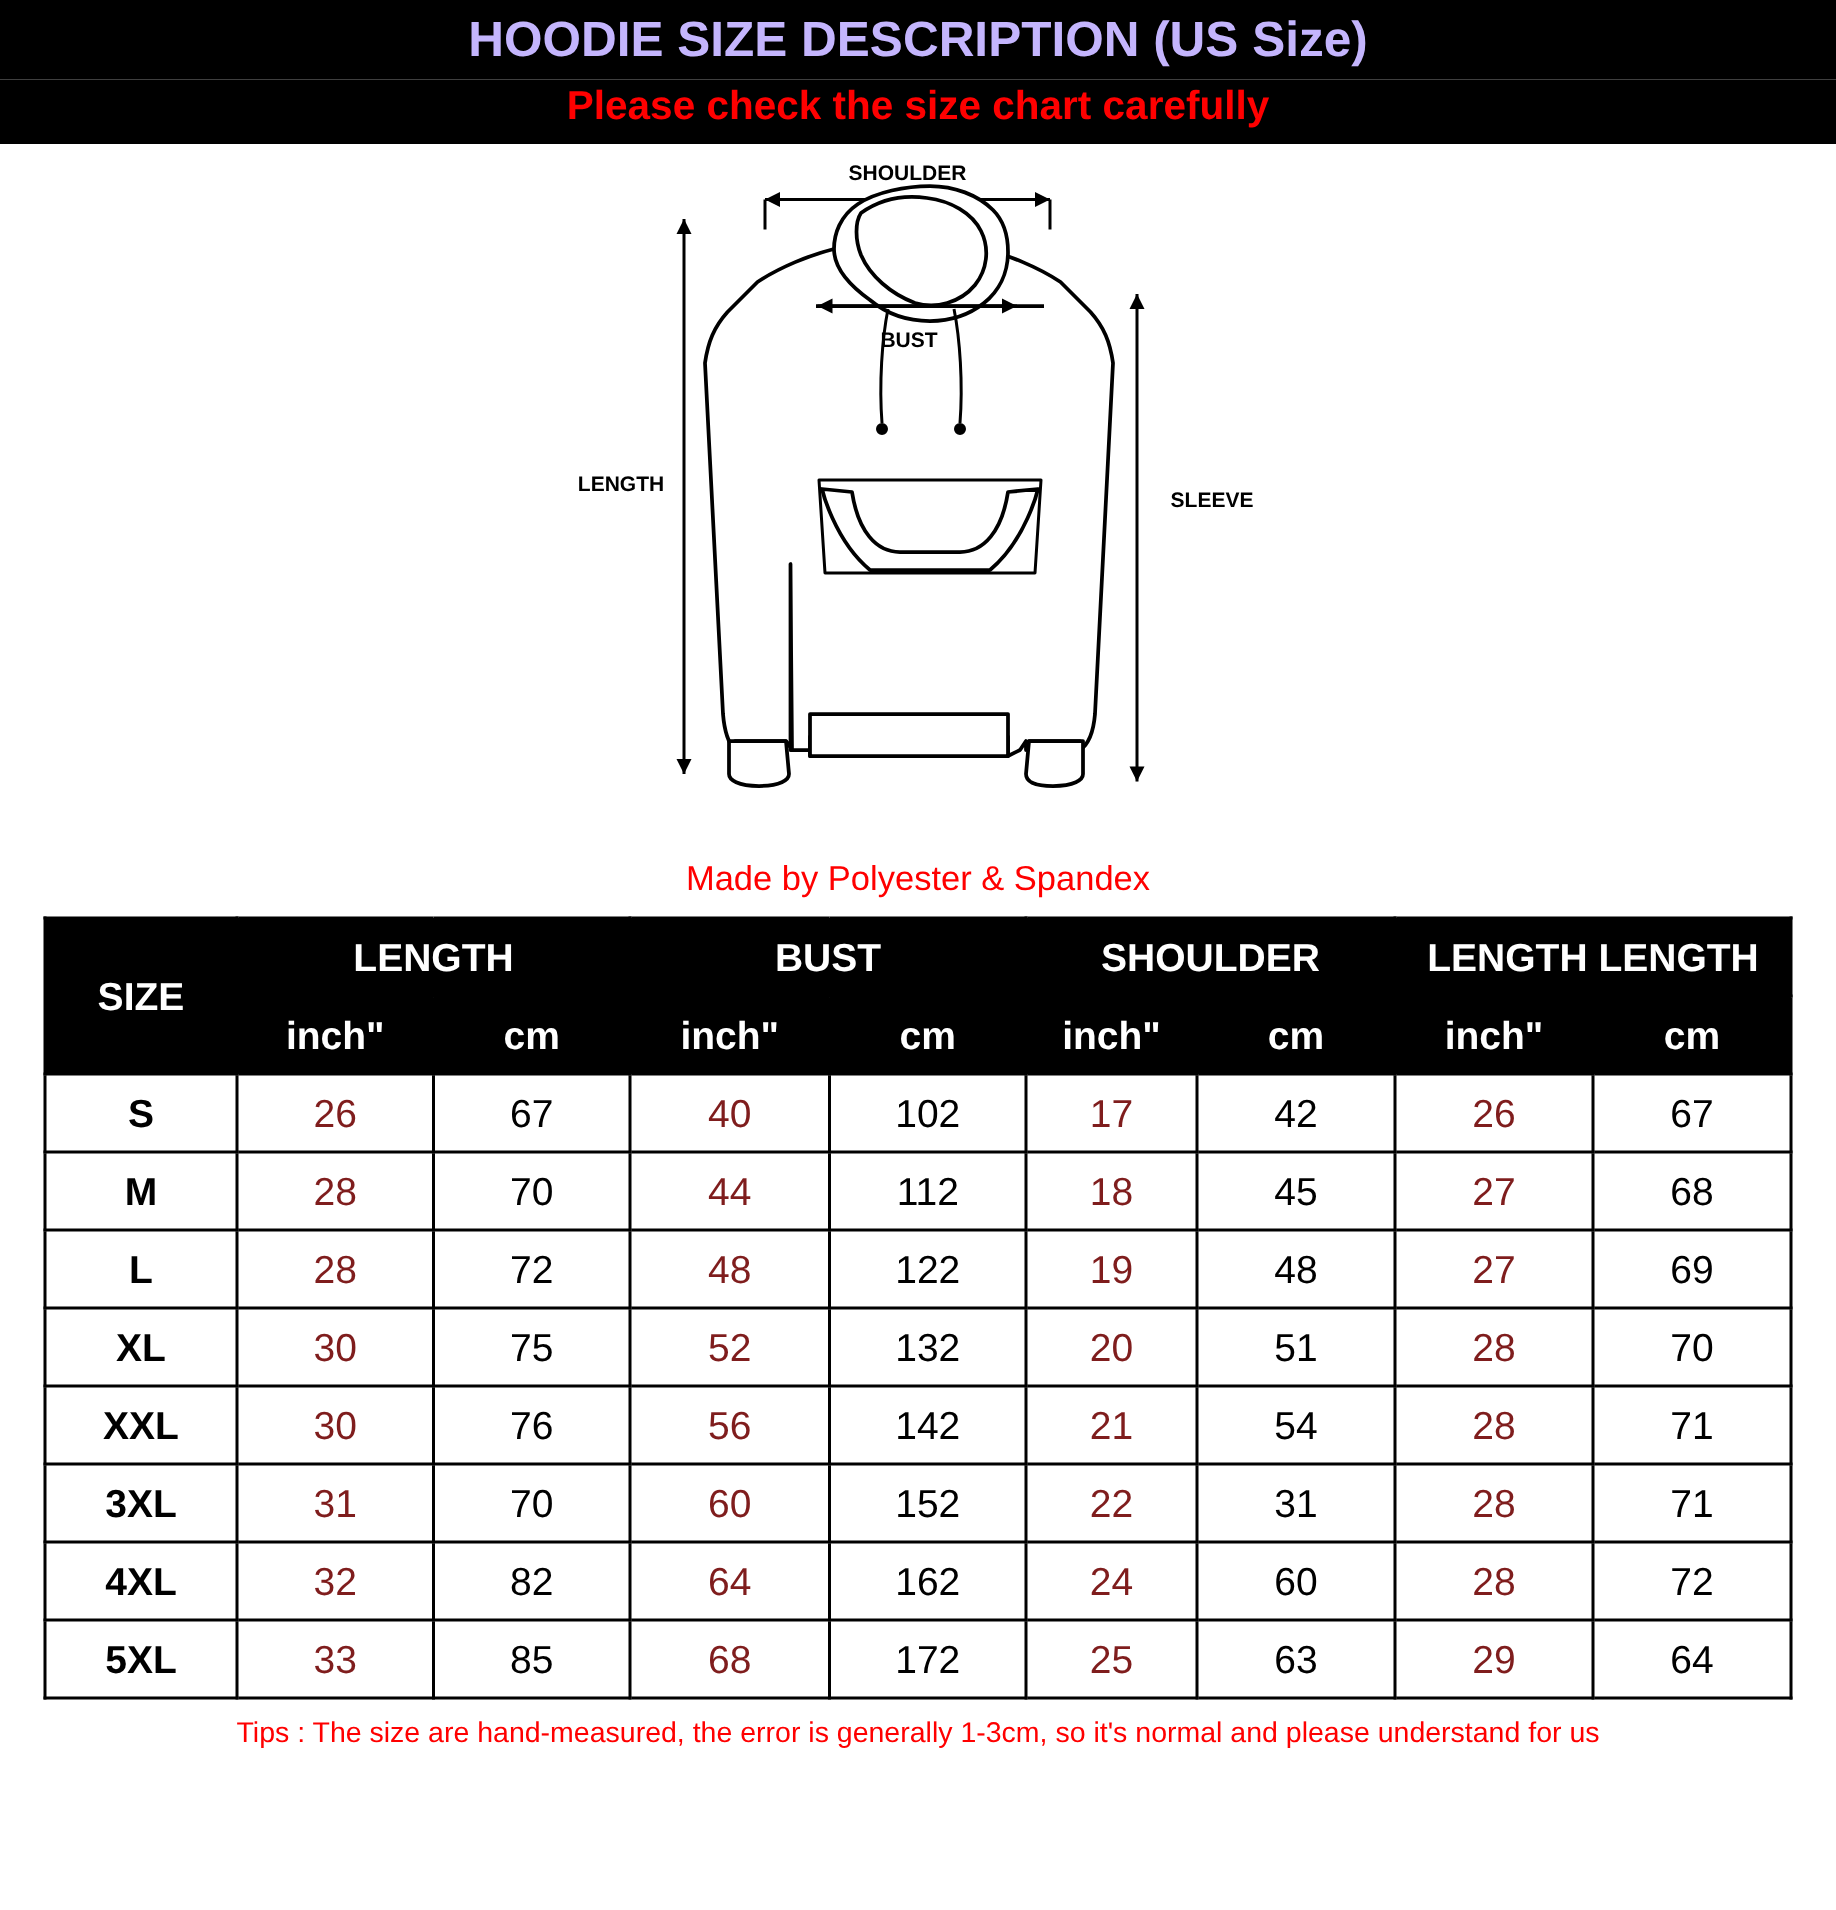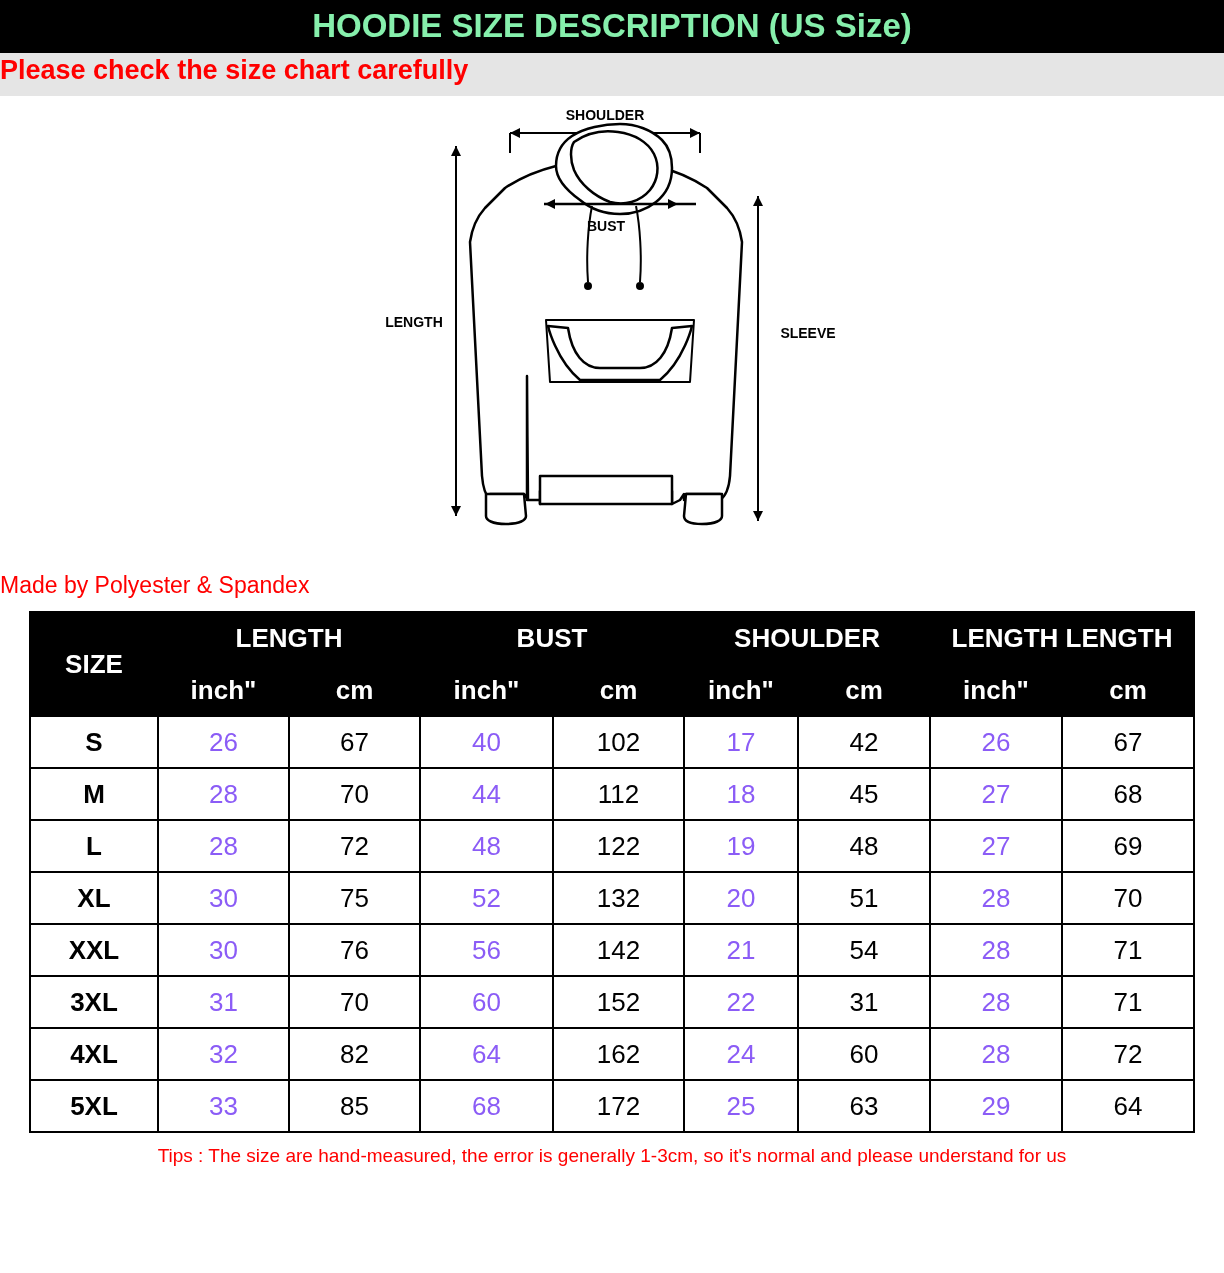--- a/index.html
+++ b/index.html
@@ -10,47 +10,48 @@
   }
   body {
     width: 1224px;
     height: 1273px;
     font-family: "Liberation Sans", sans-serif;
     overflow: hidden;
     position: relative;
   }
   .header-bar {
     background: #000000;
-    color: #86efac;
+    color: #c4b5fd;
     text-align: center;
     font-weight: bold;
     font-size: 33px;
     letter-spacing: 0px;
     padding: 9px 0 11px 0;
     line-height: 1.0;
   }
   .subheader-bar {
-    background: #e5e5e5;
+    background: #000000;
     color: #ff0000;
+    text-align: center;
     font-weight: bold;
     font-size: 27px;
     padding: 4px 0 12px 0;
     line-height: 1.0;
   }
   .diagram-area {
     position: relative;
     height: 470px;
   }
   .diagram-svg {
     position: absolute;
     top: 0;
     left: 0;
   }
   .material-note {
-    text-align: left;
+    text-align: center;
     color: #ff0000;
     font-size: 23px;
     padding-top: 6px;
     padding-bottom: 4px;
   }
   table.size-table {
     border-collapse: collapse;
     width: 1166px;
     margin: 8px auto 0 auto;
     table-layout: fixed;
@@ -71,21 +72,21 @@
   .hdr-size { font-size: 25px; }
   .hdr-group { font-size: 27px; }
   .hdr-unit { font-size: 24px; font-weight: bold; }
   .sz {
     font-weight: bold;
     color: #000000;
     font-size: 26px;
     background: #ffffff;
   }
   .inch {
-    color: #8b5cf6;
+    color: #7f1d1d;
     font-size: 26px;
     background: #ffffff;
   }
   .cm {
     color: #000000;
     font-size: 26px;
     background: #ffffff;
   }
   .tips {
     text-align: center;

